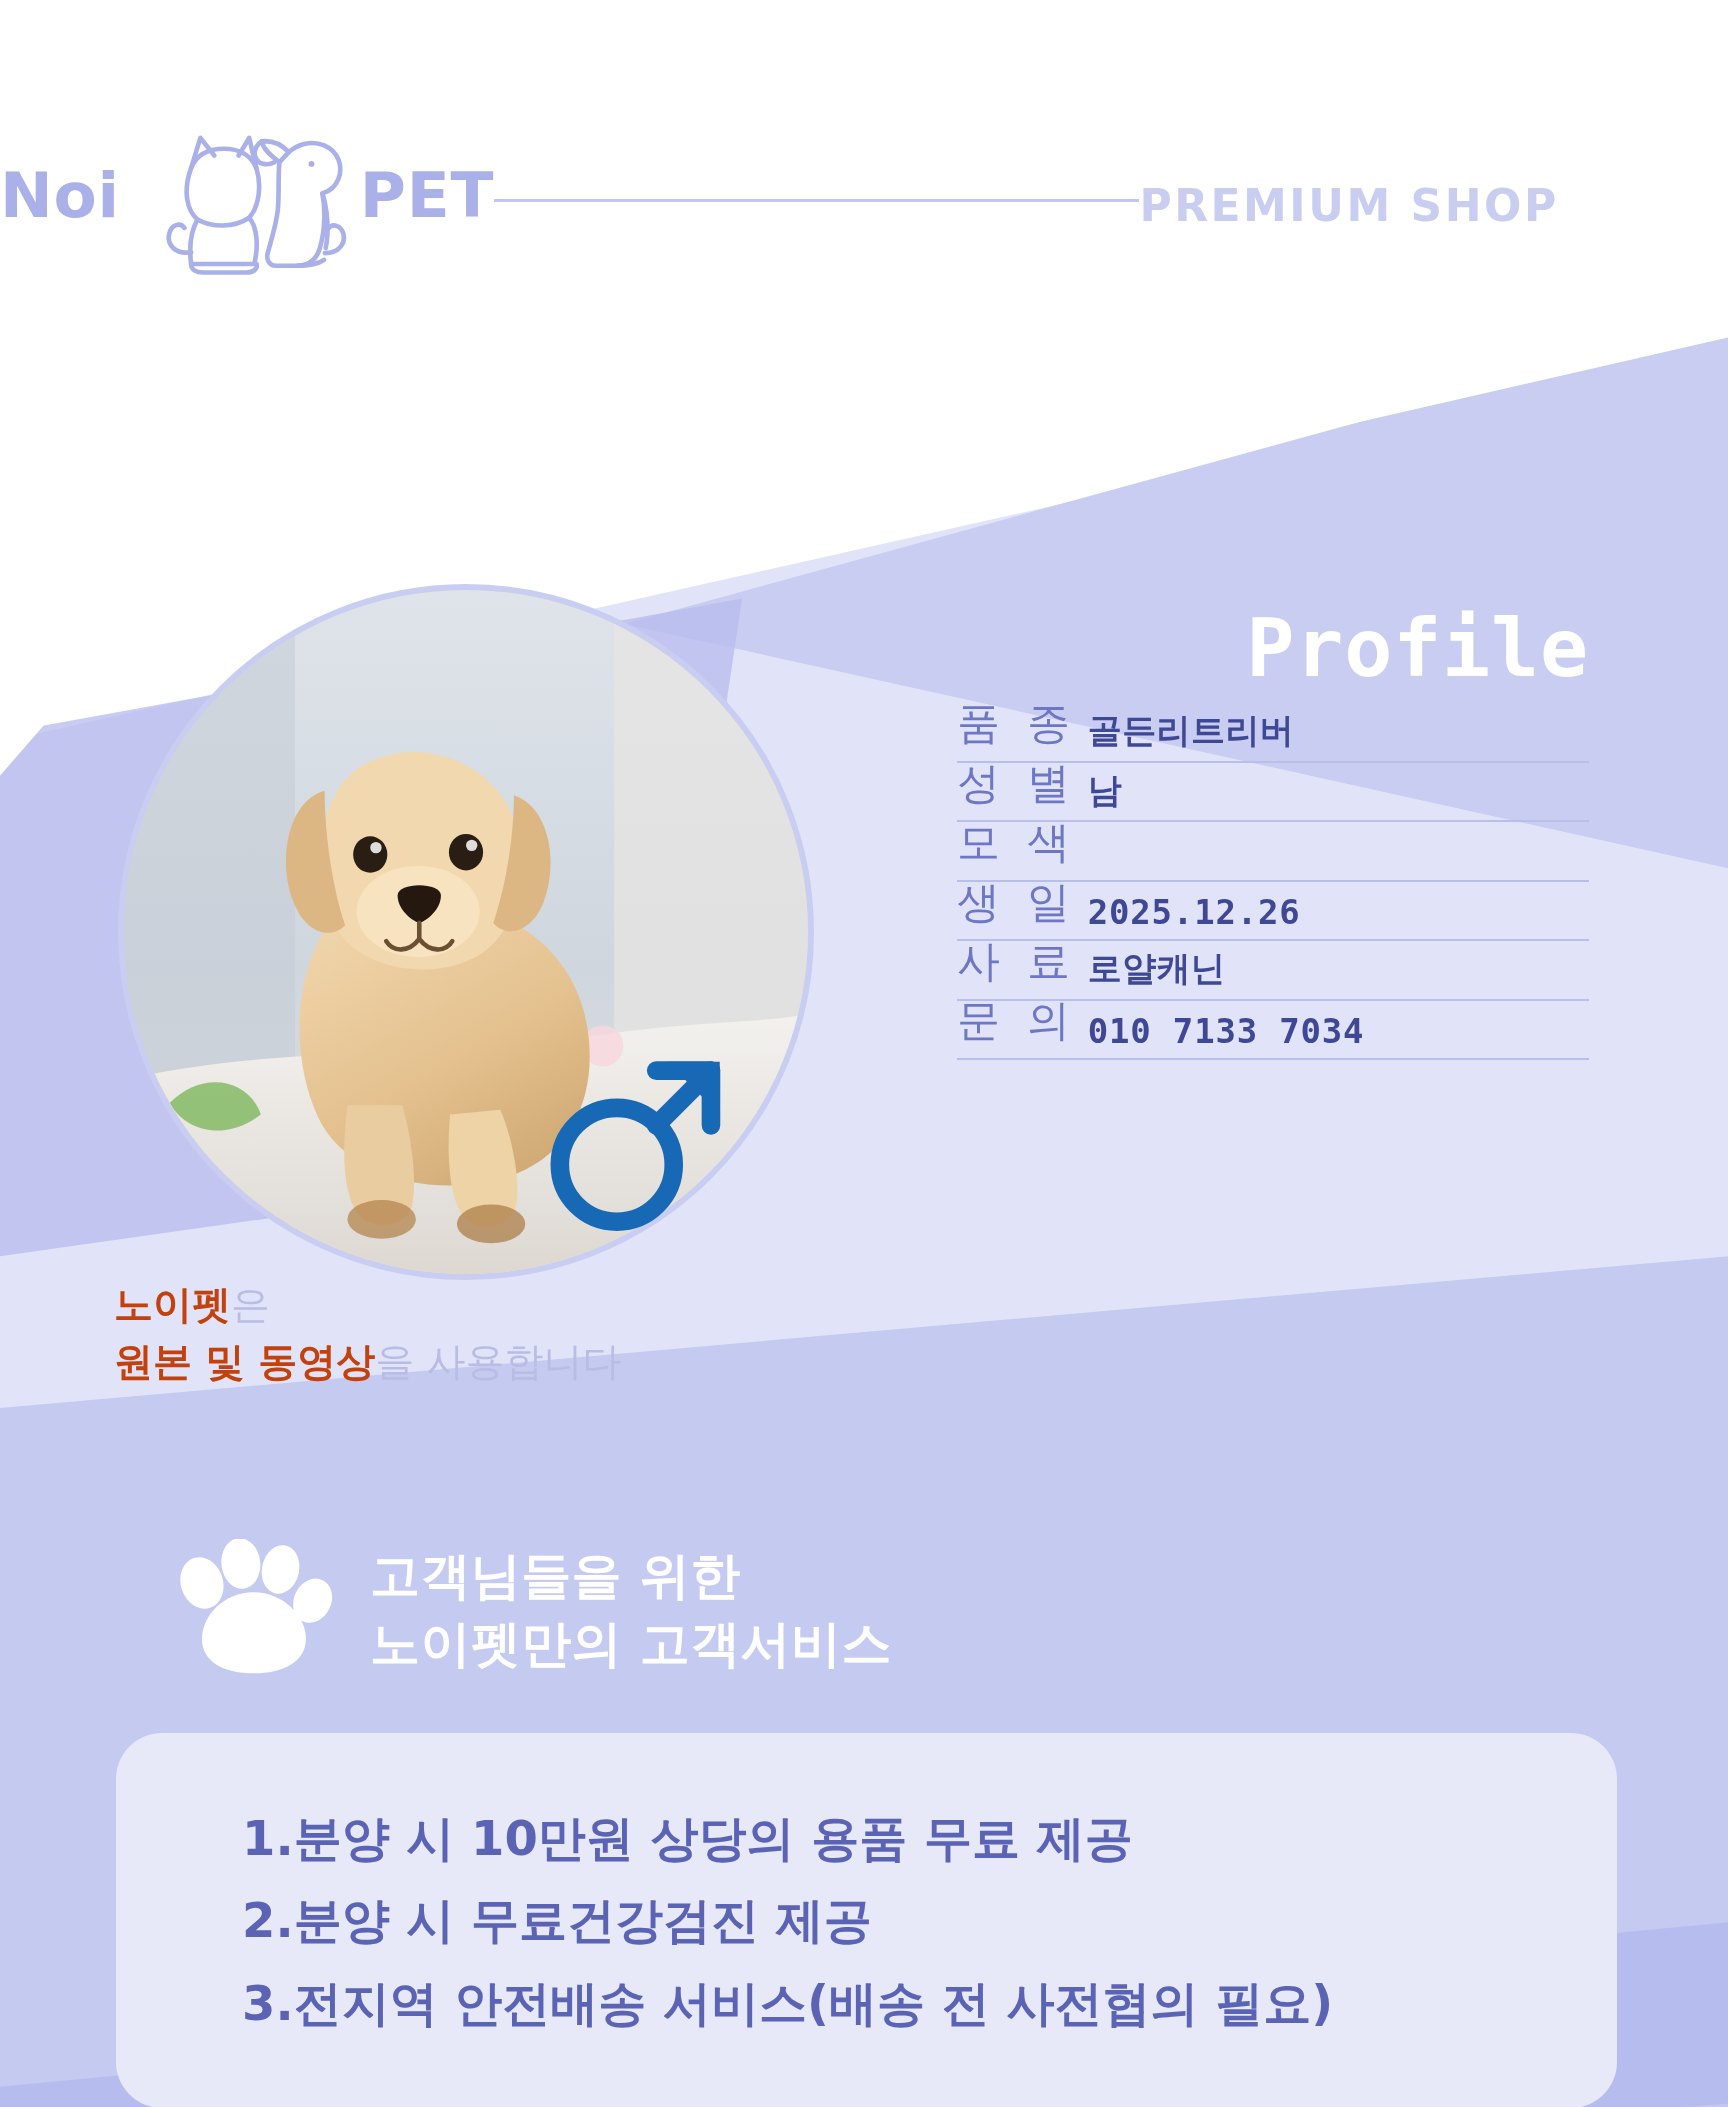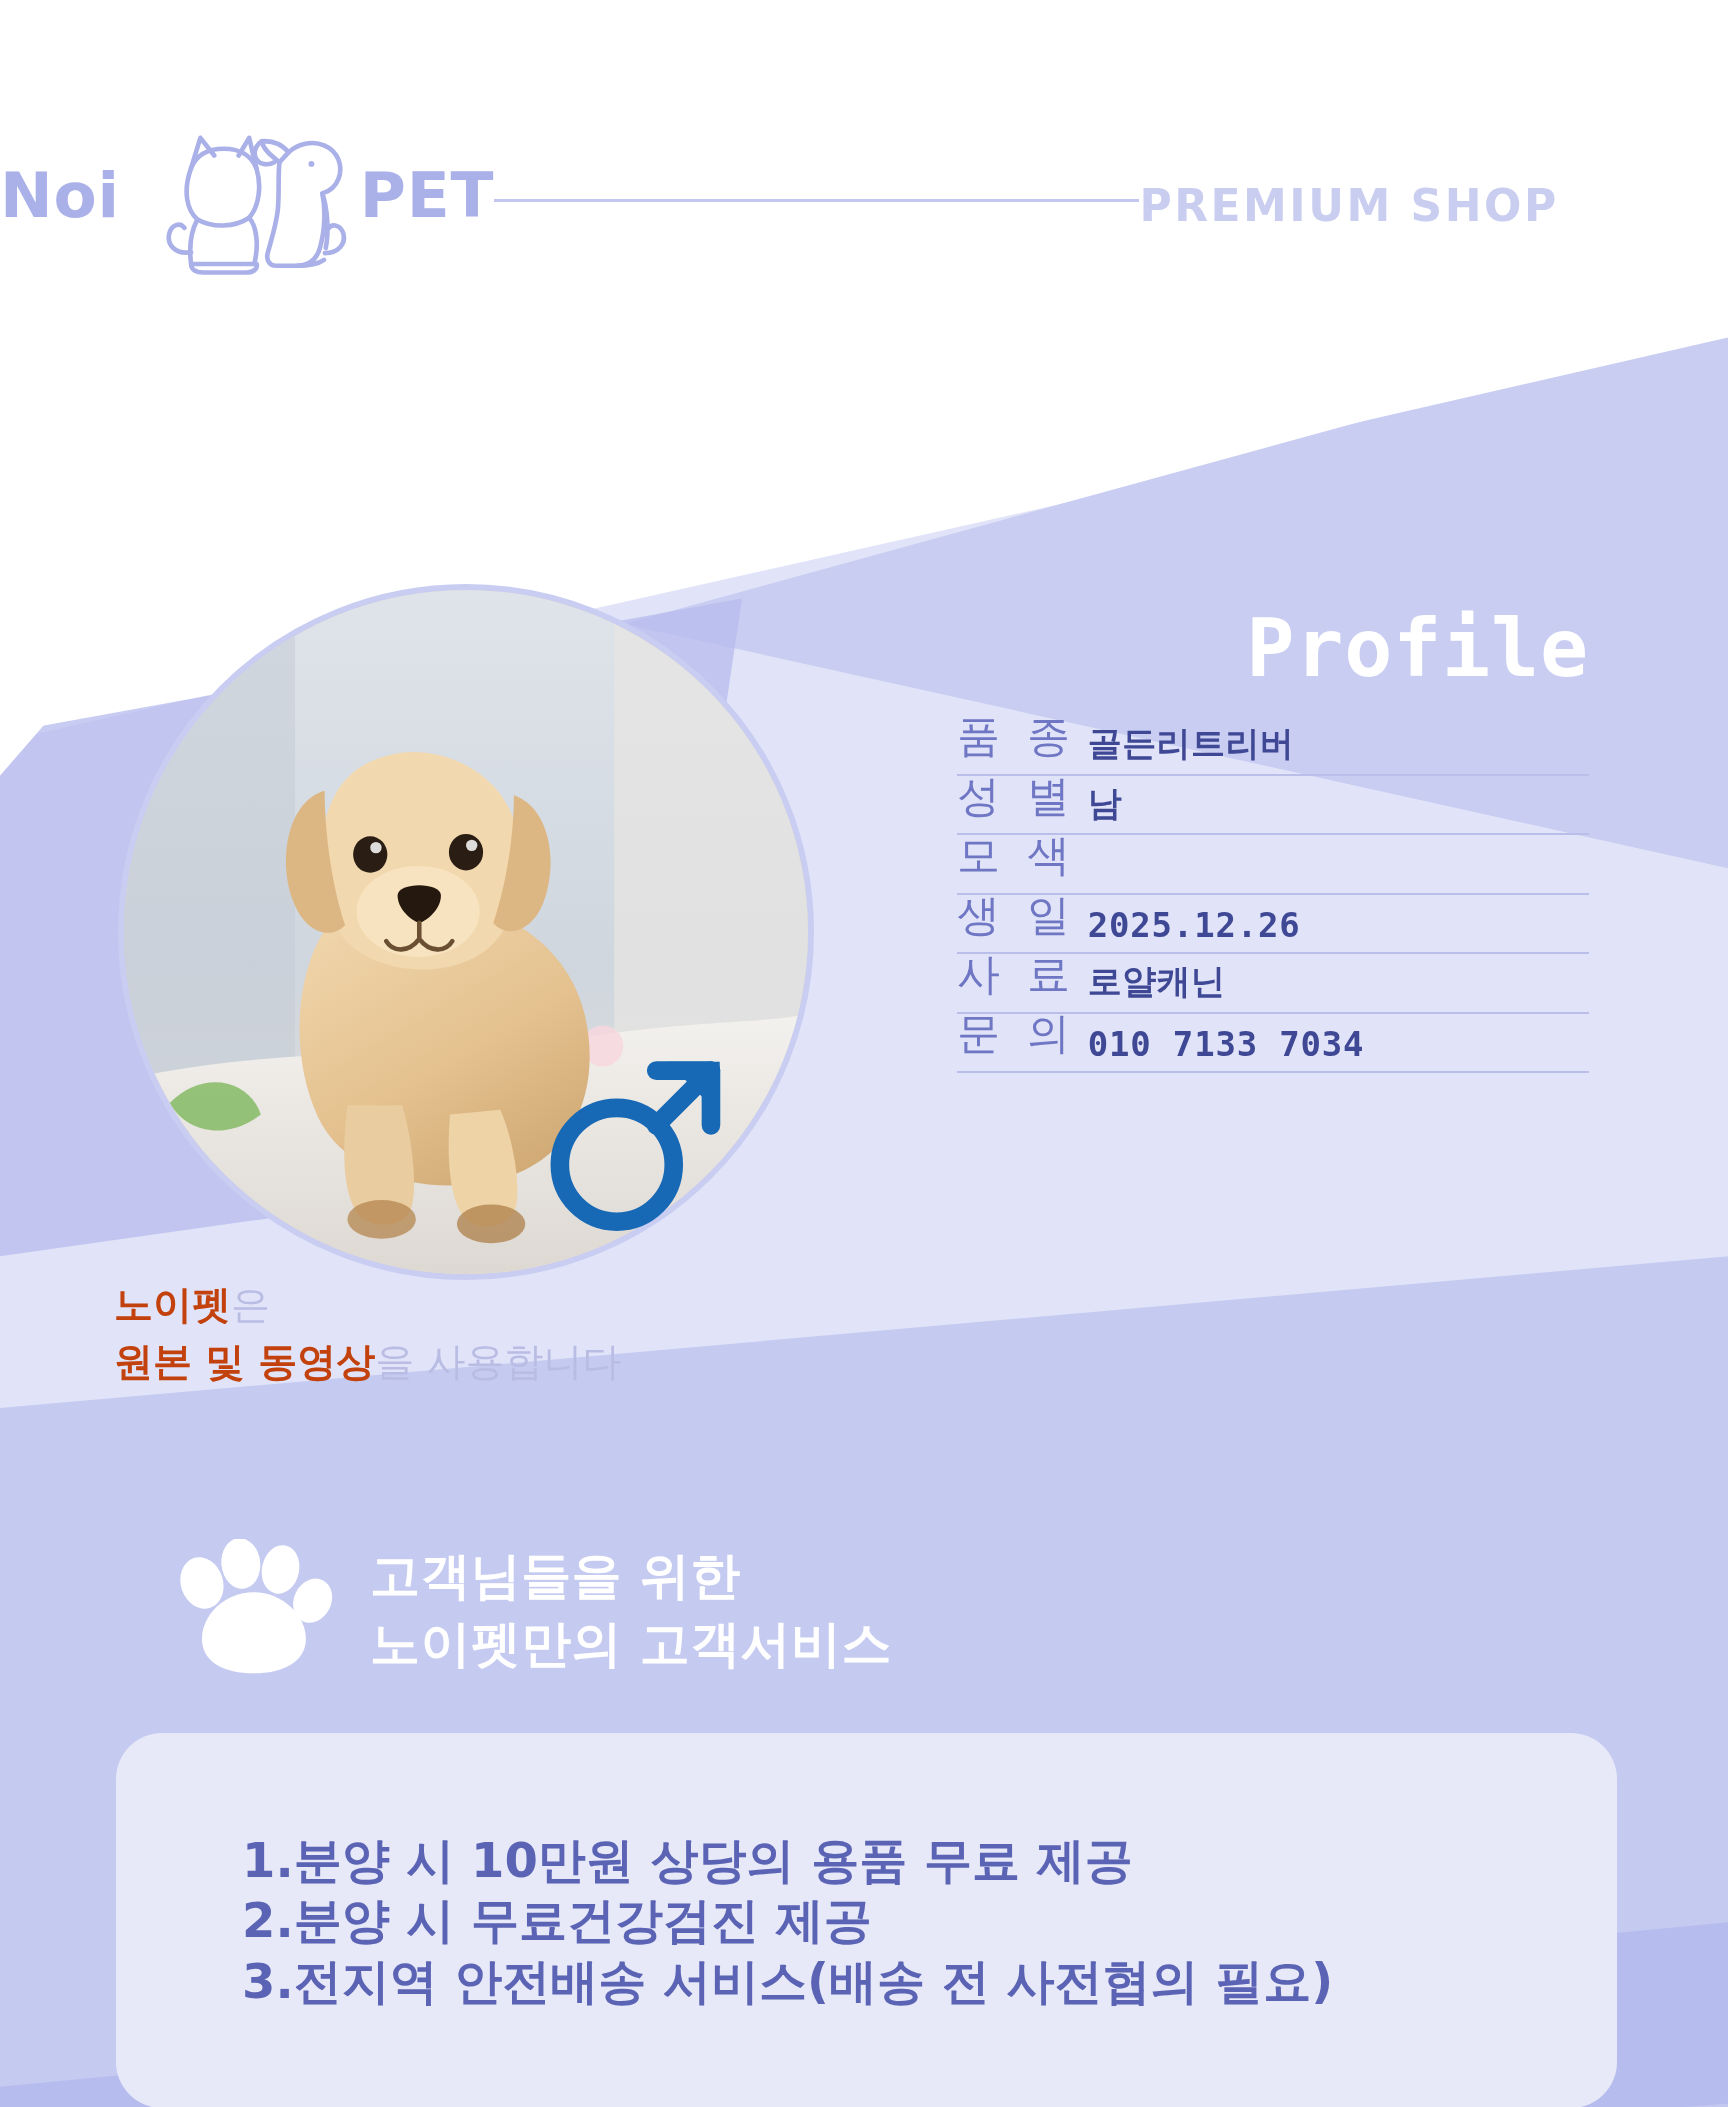--- a/index.html
+++ b/index.html
@@ -99,21 +99,21 @@
     z-index: 7;
   }
   #profile-title {
     font-family: "DejaVu Sans Mono", monospace;
     font-size: 80px;
     font-weight: 700;
     color: #ffffff;
     text-align: right;
     letter-spacing: 0.8px;
     line-height: 1.05;
-    margin-bottom: 34px;
+    margin-bottom: 21px;
   }
   .profile-row {
     display: flex;
     align-items: flex-end;
     gap: 11px;
     border-bottom: 2.1px solid #b9bfe9;
     padding-bottom: 5.9px;
     margin-bottom: 8.4px;
     height: 51px;
   }
@@ -180,21 +180,21 @@
     top: 1733px;
     width: 1501px;
     height: 375px;
     background: #e7e9f8;
     border-radius: 46px;
     z-index: 7;
     display: flex;
     flex-direction: column;
     justify-content: center;
     padding: 0 0 0 126px;
-    gap: 4px;
+    gap: 26px;
   }
   .service-item {
     font-family: "DejaVu Sans", sans-serif;
     font-size: 48px;
     font-weight: 700;
     color: #5b64b4;
     letter-spacing: 0px;
     line-height: 1.18;
     white-space: nowrap;
   }

